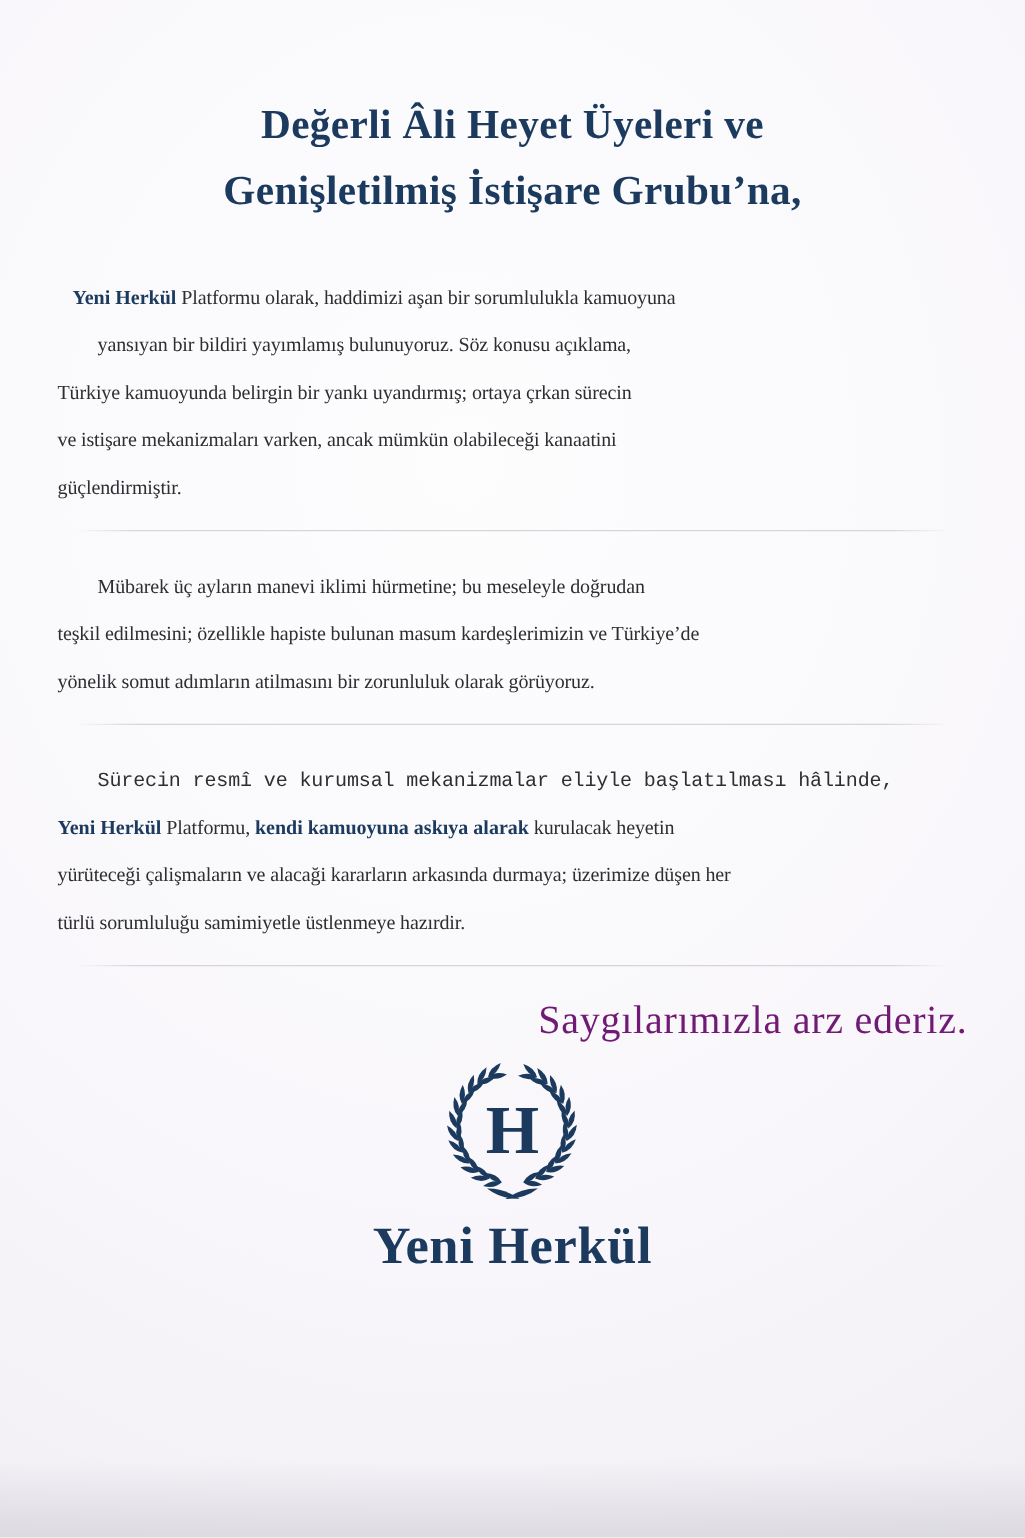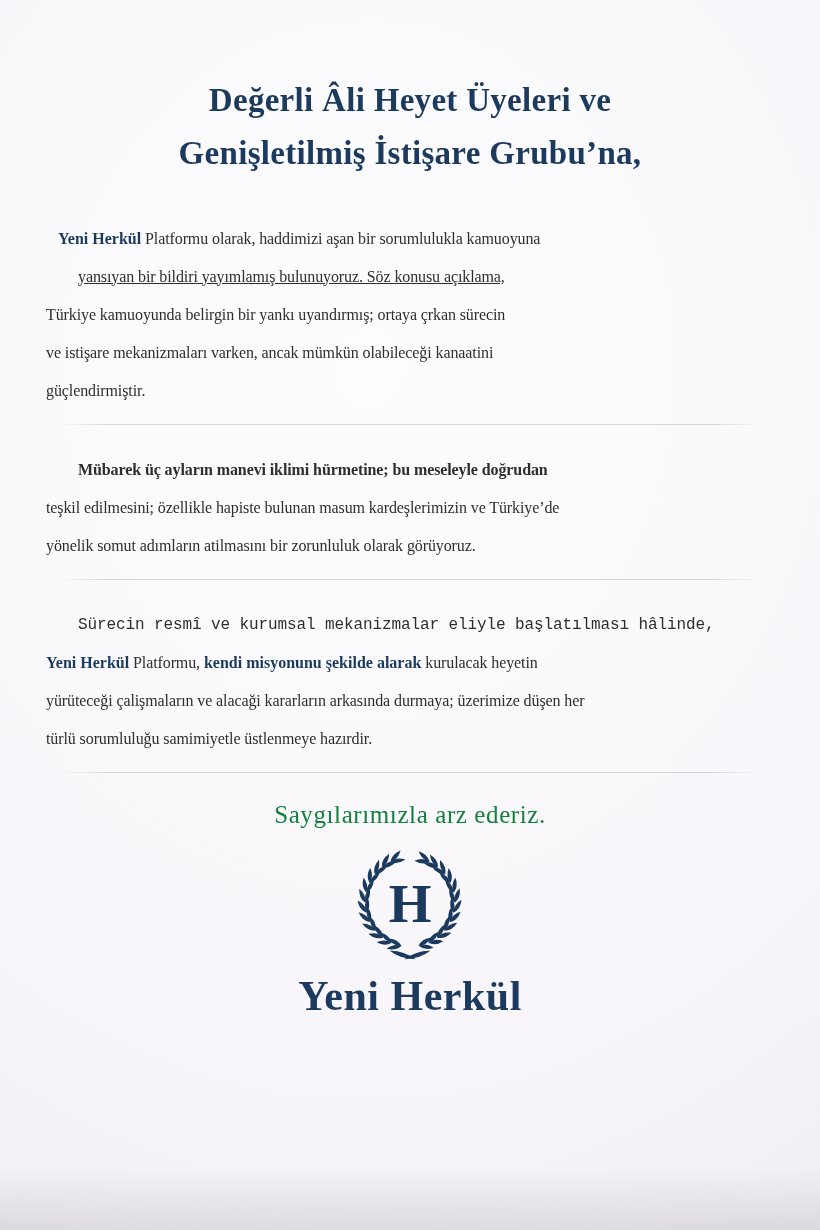--- a/index.html
+++ b/index.html
@@ -18,61 +18,61 @@
   }
   .para{margin-top:40px;font-size:16px;line-height:38px;letter-spacing:-.1px;}
   .para + .divider + .para{margin-top:26px;}
   .line{white-space:nowrap;}
   .em{color:var(--accent,#1b3a5e);font-weight:700;letter-spacing:0;}
   .divider{
     height:1px;margin:14px 14px 0;
     background:linear-gradient(90deg, rgba(183,181,188,0) 0%, var(--divider,#d7d5da) 7%, var(--divider,#d7d5da) 93%, rgba(183,181,188,0) 100%);
   }
   .closing{
-    margin-top:24px;text-align:center;
-    font-size:25px;line-height:36px;letter-spacing:.6px;color:#15803d;
+    margin-top:24px;text-align:right;
+    font-size:32px;line-height:36px;letter-spacing:.6px;color:#701a75;
   }
   .logo-block{margin-top:12px;text-align:center;}
   .logo-block svg{display:inline-block;}
   .wordmark{
     margin-top:2px;text-align:center;color:var(--accent,#1b3a5e);
     font-size:42px;font-weight:700;letter-spacing:.5px;line-height:50px;
   }
 </style>
 </head>
 <body style="--accent: #1b3a5e; --body: #2e2d31; --divider: #d7d5da;">
 
 <div class="page">
 
   <div class="doc-title">
     <div>Değerli Âli Heyet Üyeleri ve</div>
     <div>Genişletilmiş İstişare Grubu’na,</div>
   </div>
 
   <div class="para">
       <div class="line" style="margin-left: 12px;"><span class="em">Yeni Herkül</span><span> Platformu olarak, haddimizi aşan bir sorumlulukla kamuoyuna</span></div>
-      <div class="line" style="margin-left: 32px; text-decoration: underline;"><span>yansıyan bir bildiri yayımlamış bulunuyoruz. Söz konusu açıklama,</span></div>
+      <div class="line" style="margin-left: 32px;"><span>yansıyan bir bildiri yayımlamış bulunuyoruz. Söz konusu açıklama,</span></div>
       <div class="line"><span>Türkiye kamuoyunda belirgin bir yankı uyandırmış; ortaya çrkan sürecin</span></div>
       <div class="line"><span>ve istişare mekanizmaları varken, ancak mümkün olabileceği kanaatini</span></div>
       <div class="line"><span>güçlendirmiştir.</span></div>
     </div>
 
   <div class="divider"></div>
 
   <div class="para">
-      <div class="line" style="margin-left: 32px; font-weight: bold;"><span>Mübarek üç ayların manevi iklimi hürmetine; bu meseleyle doğrudan</span></div>
+      <div class="line" style="margin-left: 32px;"><span>Mübarek üç ayların manevi iklimi hürmetine; bu meseleyle doğrudan</span></div>
       <div class="line"><span>teşkil edilmesini; özellikle hapiste bulunan masum kardeşlerimizin ve Türkiye’de</span></div>
       <div class="line"><span>yönelik somut adımların atilmasını bir zorunluluk olarak görüyoruz.</span></div>
     </div>
 
   <div class="divider"></div>
 
   <div class="para">
       <div class="line" style="margin-left: 32px; font-family: Liberation Mono, monospace;"><span>Sürecin resmî ve kurumsal mekanizmalar eliyle başlatılması hâlinde,</span></div>
-      <div class="line"><span class="em">Yeni Herkül</span><span> Platformu, </span><span class="em">kendi misyonunu şekilde alarak</span><span> kurulacak heyetin</span></div>
+      <div class="line"><span class="em">Yeni Herkül</span><span> Platformu, </span><span class="em">kendi kamuoyuna askıya alarak</span><span> kurulacak heyetin</span></div>
       <div class="line"><span>yürüteceği çalişmaların ve alacaği kararların arkasında durmaya; üzerimize düşen her</span></div>
       <div class="line"><span>türlü sorumluluğu samimiyetle üstlenmeye hazırdir.</span></div>
     </div>
 
   <div class="divider"></div>
 
   <div class="closing">Saygılarımızla arz ederiz.</div>
 
   <div class="logo-block">
     <svg id="wreath" width="200" height="120" viewBox="0 0 190 118">

